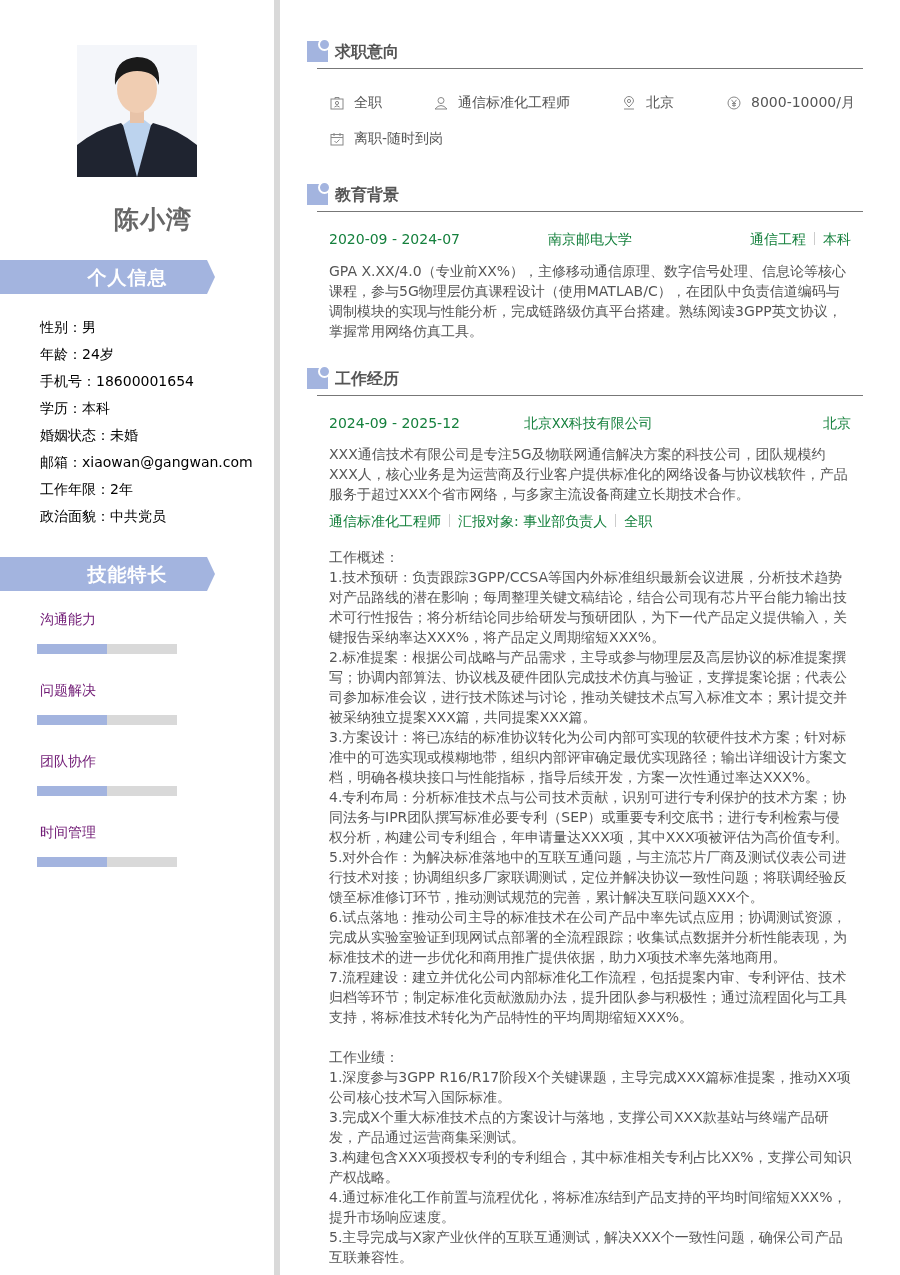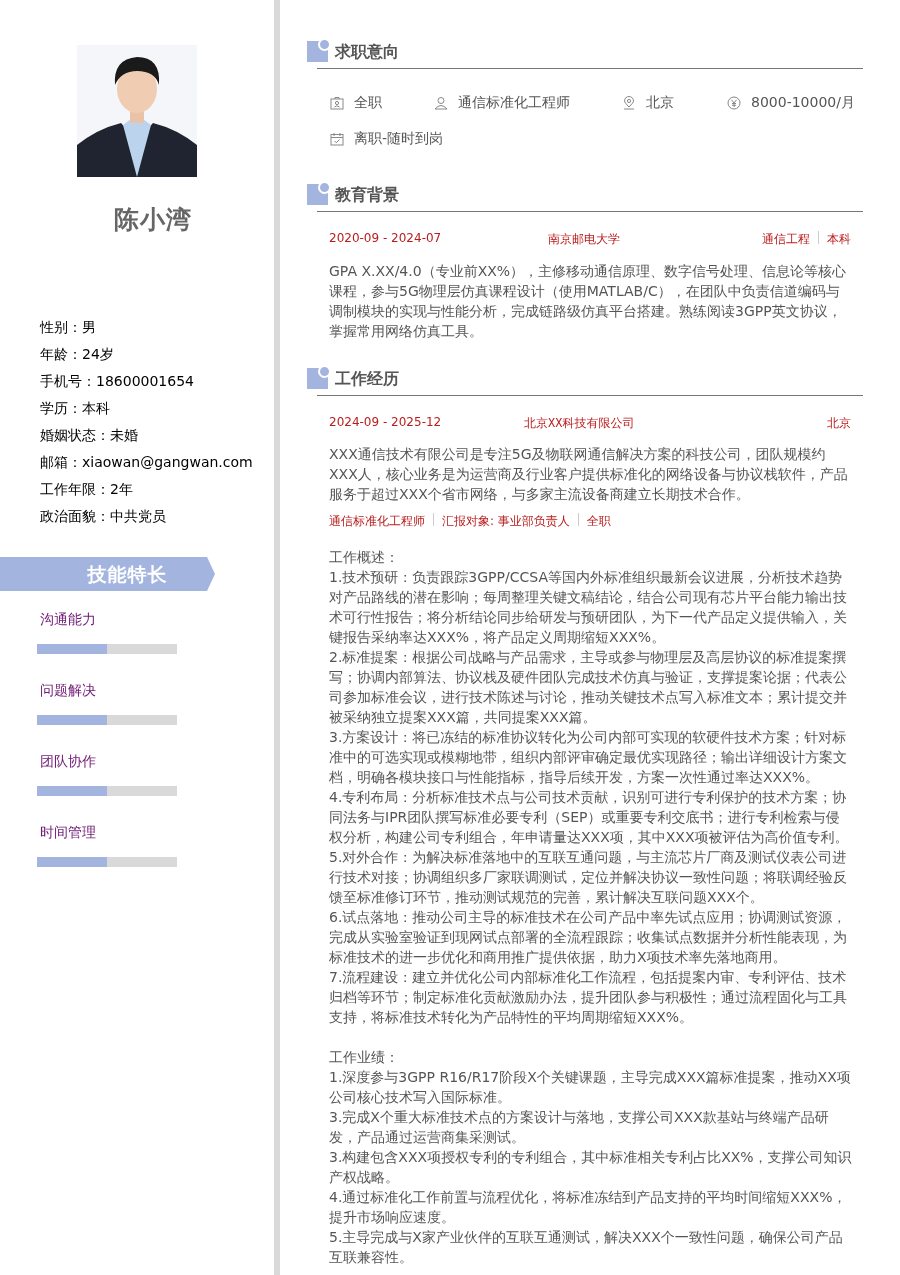--- a/index.html
+++ b/index.html
@@ -29,21 +29,21 @@
   .main { position: absolute; left: 307px; top: 0; width: 556px; }
   .section-head { position: absolute; left: 0; width: 556px; height: 34px; }
   .section-icon { position: absolute; left: 0; top: 0; width: 21px; height: 21px; background: #a3b4df; }
   .section-icon::after { content: ""; position: absolute; right: -3px; top: -3px; width: 9px; height: 9px; border-radius: 50%; background: #a3b4df; border: 2px solid #fff; }
   .section-title { position: absolute; left: 28px; top: 1px; font-size: 16px; font-weight: bold; color: #555; }
   .section-line { position: absolute; left: 10px; top: 27px; width: 546px; height: 1px; background: #777; }
 
   .intent-item { position: absolute; font-size: 14px; color: #555; white-space: nowrap; display: flex; align-items: center; }
   .intent-item svg { width: 14px; height: 14px; margin-right: 10px; }
 
-  .row { position: absolute; left: 22px; width: 522px; font-size: 12px; color: #b91c1c; white-space: nowrap; }
+  .row { position: absolute; left: 22px; width: 522px; font-size: 14px; color: #15803d; white-space: nowrap; }
   .row .mid { position: absolute; font-family: Liberation Mono, monospace; }
   .row .right { position: absolute; right: 0; top: 0; }
   .sep { display: inline-block; width: 1px; height: 13px; background: #ccc; margin: 0 8px; vertical-align: -1px; }
 
   .para { position: absolute; left: 22px; width: 524px; font-size: 14px; line-height: 20px; color: #555; }
   .para p { margin: 0; }
   .gap { height: 20px; }
 </style>
 </head>
 <body>
@@ -56,20 +56,23 @@
       <path d="M46 80 L60 132 L74 80 L66 74 L54 74 Z" fill="#bcd3ee"></path>
       <path d="M44 78 L58 130 L50 100 Z" fill="#2a3040"></path>
       <path d="M76 78 L62 130 L70 100 Z" fill="#2a3040"></path>
       <rect x="53" y="62" width="14" height="16" fill="#e8c3a8"></rect>
       <ellipse cx="60" cy="44" rx="20" ry="24" fill="#f0cdb2"></ellipse>
       <path d="M38 40 Q36 14 60 12 Q84 12 82 40 Q78 26 60 26 Q44 26 38 40 Z" fill="#1a1a1a"></path>
     </svg>
   </div>
   <div class="name">陈小湾</div>
 
+  <div class="side-banner" style="top:260px;">
+    <span>个人信息</span>
+  </div>
 
   <div class="info-list">
     <div class="info-item">性别：男</div>
     <div class="info-item">年龄：24岁</div>
     <div class="info-item">手机号：18600001654</div>
     <div class="info-item">学历：本科</div>
     <div class="info-item">婚姻状态：未婚</div>
     <div class="info-item">邮箱：xiaowan@gangwan.com</div>
     <div class="info-item">工作年限：2年</div>
     <div class="info-item">政治面貌：中共党员</div>

